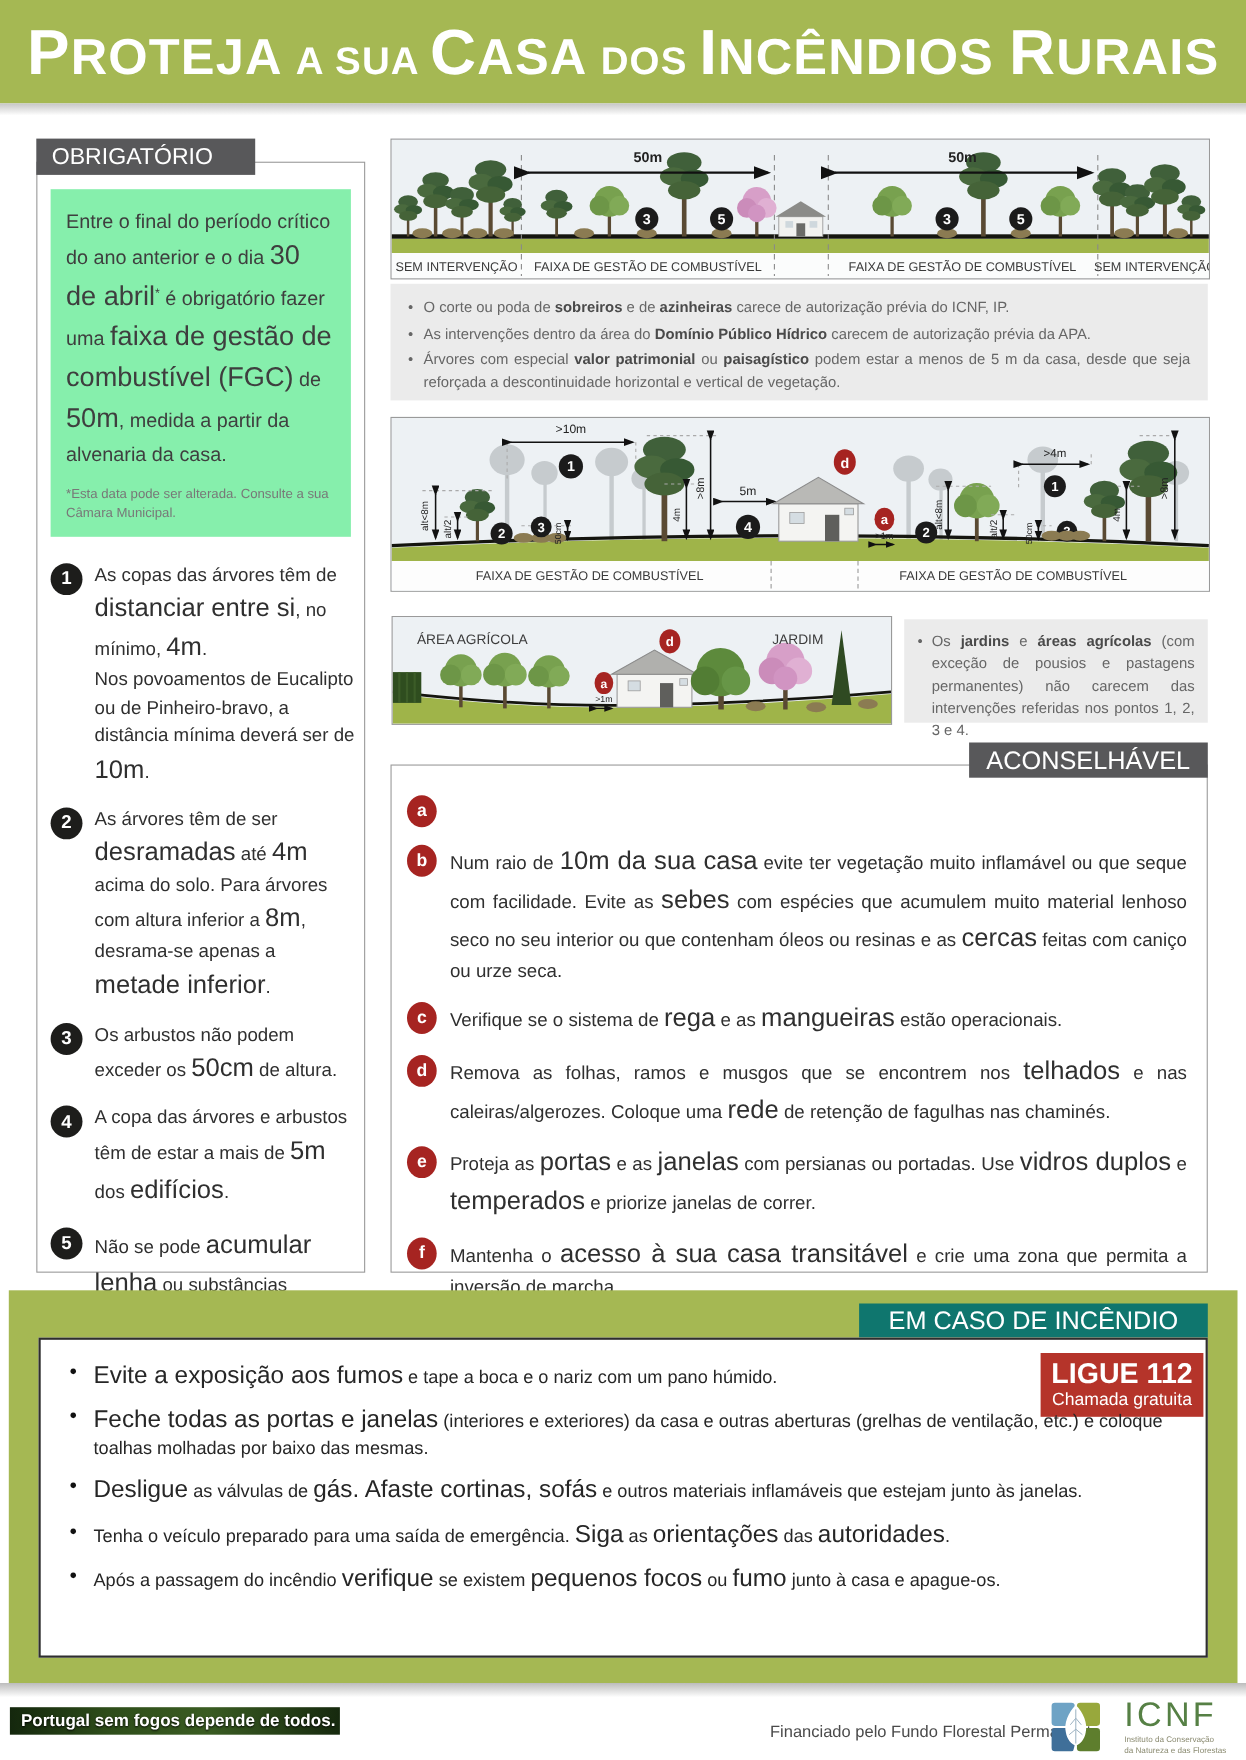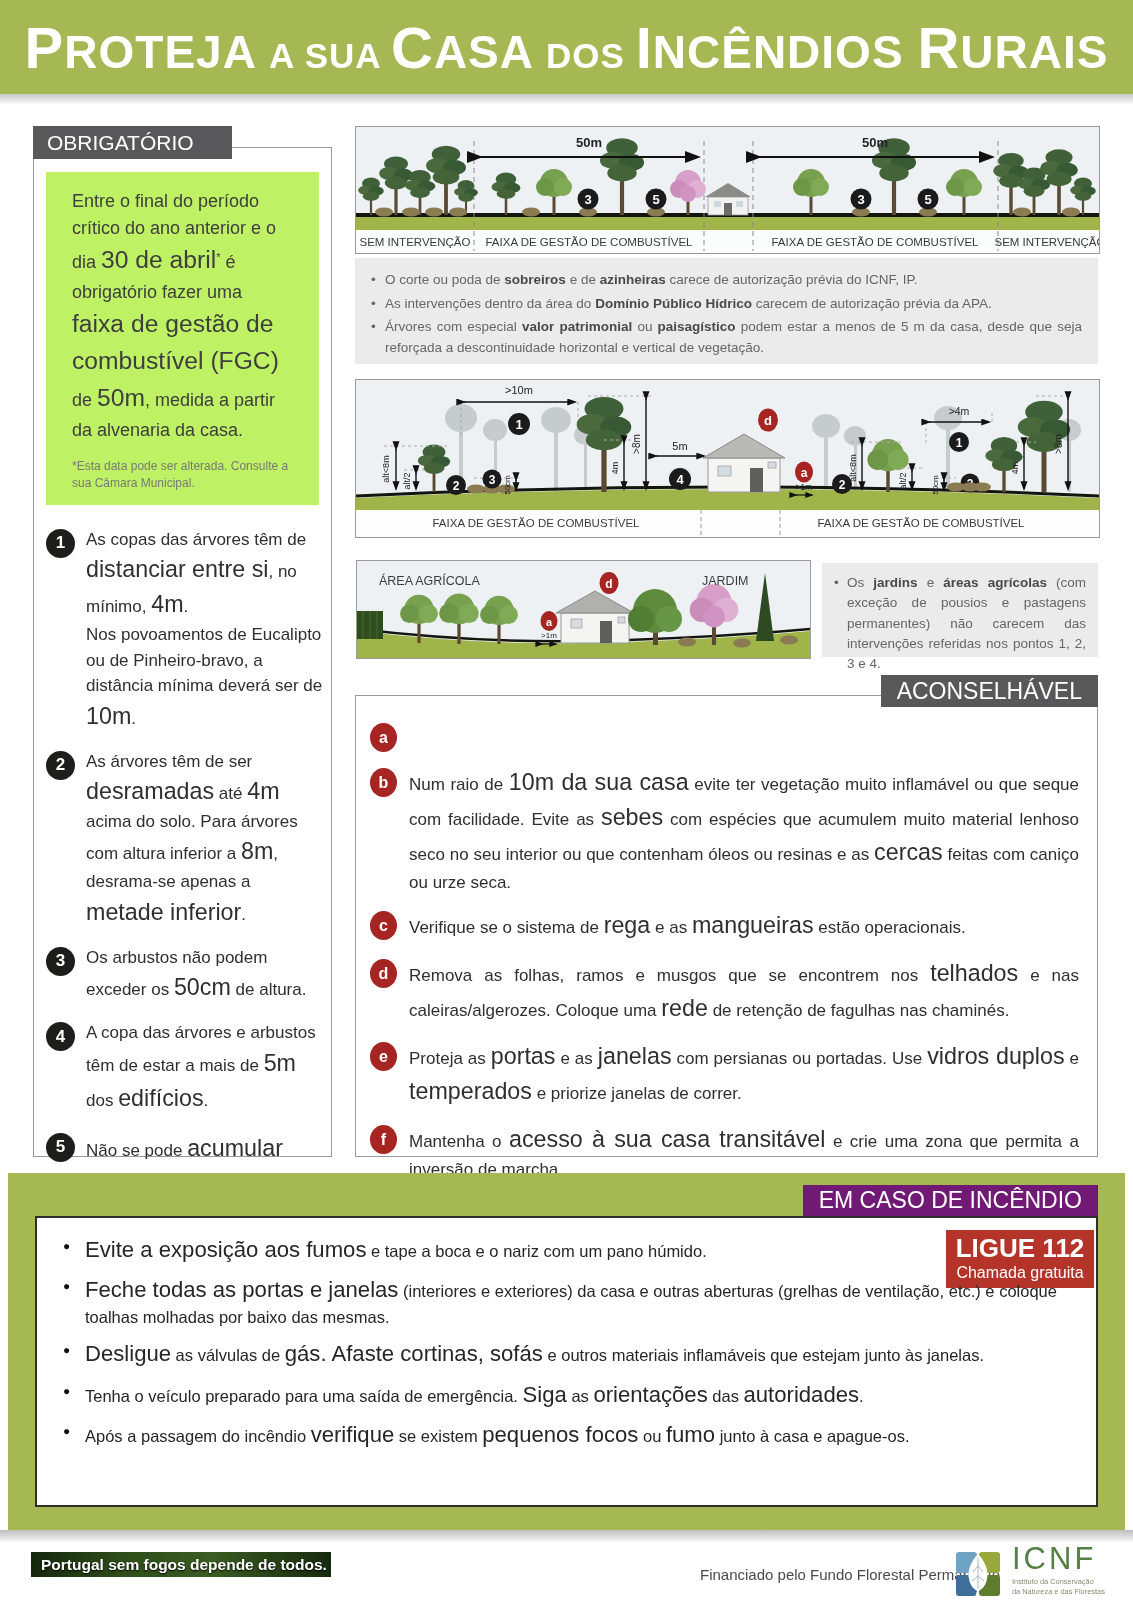--- a/index.html
+++ b/index.html
@@ -17,21 +17,21 @@
           display:flex;align-items:center;justify-content:center;}
   .banner .title{color:#fff;font-weight:bold;letter-spacing:1px;white-space:nowrap;}
   .banner-shadow{position:absolute;left:0;top:94px;width:1133px;height:11px;
           background:linear-gradient(#c6c6c6,rgba(255,255,255,0));}
 
   
   .left-col{position:absolute;left:33px;top:147px;width:299px;height:1010px;
             border:1px solid #9a9a9a;box-sizing:border-box;background:#fff;}
   .ob-label{position:absolute;left:-1px;top:-22px;height:33px;background:#58585a;color:#fff;
             font-size:21px;display:flex;align-items:center;padding:0 38px 0 14px;}
-  .intro-box{margin:24px 12px 0 12px;background:#bef264;padding:16px 26px 12px;color:#3e3e3e;
+  .intro-box{margin:24px 12px 0 12px;background:#86efac;padding:16px 14px 12px;color:#3e3e3e;
              font-size:18px;line-height:1.5;}
   .intro-foot{font-size:12px;color:#787878;margin-top:14px;line-height:1.45;}
   .oblist{margin:22px 8px 0 12px;}
   .obitem{display:flex;gap:11px;margin-bottom:15px;}
   .numcirc{flex:0 0 auto;width:29px;height:29px;border-radius:50%;background:#1d1d1b;color:#fff;
            font-size:17px;font-weight:bold;display:flex;align-items:center;justify-content:center;margin-top:2px;}
   .obitem p{margin:0;font-size:17px;line-height:1.5;color:#2f2f2f;}
 
   
   .d1{position:absolute;left:355px;top:126px;width:743px;height:126px;border:1px solid #9a9a9a;background:#edf1f4;}
@@ -53,40 +53,40 @@
              box-sizing:border-box;background:#fff;padding:24px 18px 0 14px;}
   .acitem{display:flex;gap:12px;margin-bottom:13px;}
   .letcirc{flex:0 0 auto;width:27px;height:29px;border-radius:50%;background:#a62421;color:#fff;
            font-weight:bold;font-size:16px;display:flex;align-items:center;justify-content:center;margin-top:3px;}
   .acitem p{margin:0;font-size:17px;line-height:1.5;color:#2f2f2f;text-align:justify;}
 
   
   .emer-band{position:absolute;left:8px;top:1173px;width:1117px;height:357px;background:#a5b853;}
   .emer-shadow{position:absolute;left:0px;top:1530px;width:1133px;height:13px;
           background:linear-gradient(#bcbcbc,rgba(255,255,255,0));}
-  .emer-label{position:absolute;right:27px;top:12px;height:31px;background:#701a75;color:#fff;
-              font-size:23px;display:flex;align-items:center;padding:0 16px;}
+  .emer-label{position:absolute;right:27px;top:12px;height:31px;background:#0f766e;color:#fff;
+              font-size:23px;display:flex;align-items:center;padding:0 27px;}
   .emer-box{position:absolute;left:27px;top:43px;right:27px;bottom:23px;background:#fff;
             border:2px solid #2e2e2e;box-sizing:border-box;padding:16px 16px 0 24px;}
   .ligue{position:absolute;right:2px;top:12px;width:148px;background:#b5342a;color:#fff;text-align:center;
          padding:3px 4px 6px;box-sizing:border-box;}
   .ligue .l1{font-size:26px;font-weight:bold;line-height:1.2;}
   .ligue .l2{font-size:16px;}
   .emer-list{list-style:none;margin:0;padding:0;}
   .emer-list li{position:relative;padding-left:24px;font-size:16.5px;color:#262626;line-height:1.42;margin-bottom:9px;}
   .emer-list li::before{content:"\25CF";position:absolute;left:2px;top:4px;font-size:12px;color:#111;}
   .emer-list .rt-b{font-size:1.34em;}
 
   
-  .footer-slogan{position:absolute;left:31px;top:1552px;width:300px;height:25px;
+  .footer-slogan{position:absolute;left:9px;top:1552px;width:300px;height:25px;
       background:linear-gradient(90deg,#14270d,#2e4d1a 30%,#3a5c22 60%,#16290e);
       color:#fff;font-size:15.5px;font-weight:bold;display:flex;align-items:center;
       padding-left:10px;box-sizing:border-box;text-shadow:0 1px 2px #000;}
   .funding{position:absolute;left:700px;top:1566px;font-size:15px;color:#4a4a4a;}
-  .icnf{position:absolute;left:956px;top:1543px;display:flex;gap:12px;align-items:flex-end;}
+  .icnf{position:absolute;left:956px;top:1543px;display:flex;gap:22px;align-items:center;}
   .icnf-grid{position:relative;width:44px;height:44px;flex:0 0 auto;}
   .icnf-grid .sq{position:absolute;width:21px;height:21px;border-radius:3px;}
   .sq.tl{left:0;top:0;background:#6ea3c5;}
   .sq.tr{right:0;top:0;background:#98a83c;}
   .sq.bl{left:0;bottom:0;background:#3f6f99;}
   .sq.br{right:0;bottom:0;background:#5e7e2d;}
   .icnf-grid svg{position:absolute;left:7px;top:0px;}
   .icnf-text .name{font-size:31px;color:#568045;letter-spacing:3px;line-height:1;}
   .icnf-text .sub{font-size:7.4px;color:#8a8a70;line-height:1.3;margin-top:3px;}
 

